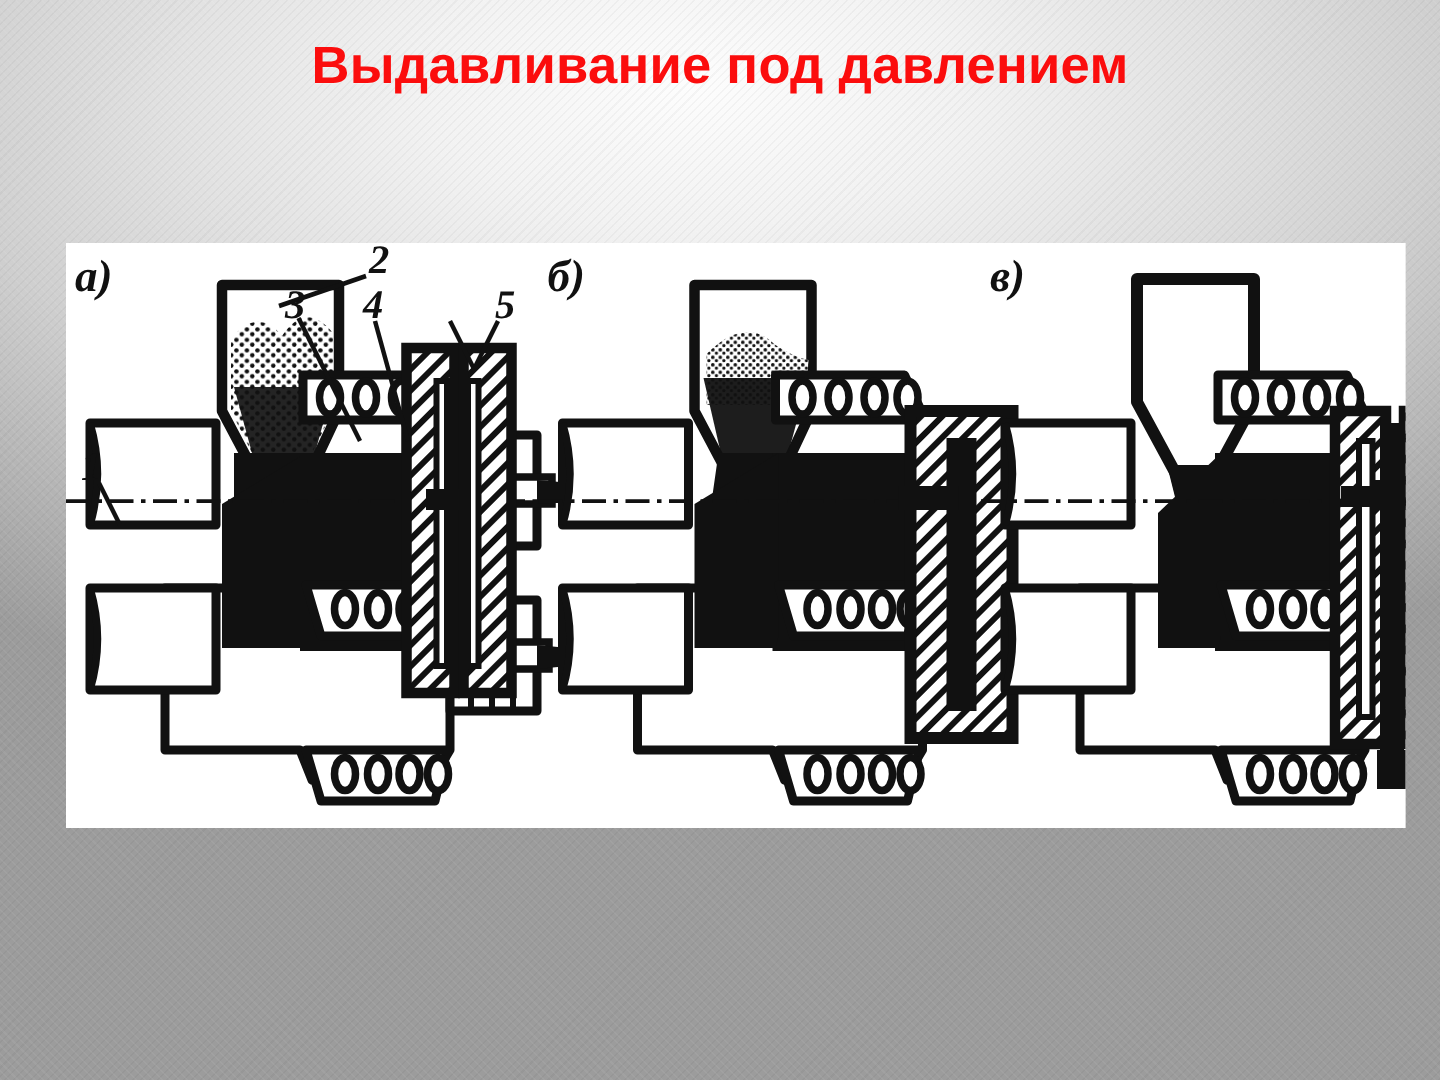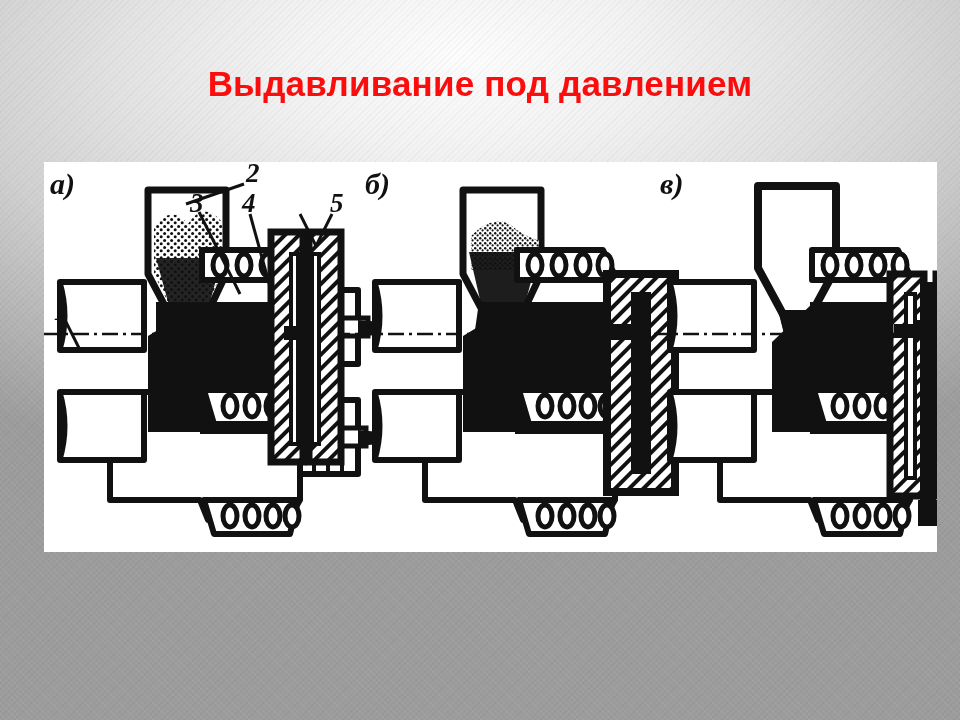--- a/index.html
+++ b/index.html
@@ -35,21 +35,20 @@
     left: 0;
     width: 960px;
     text-align: center;
     color: #fb0d0d;
     font-family: "Liberation Sans", sans-serif;
     font-weight: bold;
     font-size: 35px;
     letter-spacing: 0.2px;
     white-space: nowrap;
     text-shadow: 0 1px 0 rgba(255,255,255,0.35);
-    margin-top: 40px;
   }
 
   #figure-panel {
     position: absolute;
     left: 44px;
     top: 162px;
     width: 893px;
     height: 390px;
     background: #ffffff;
   }

